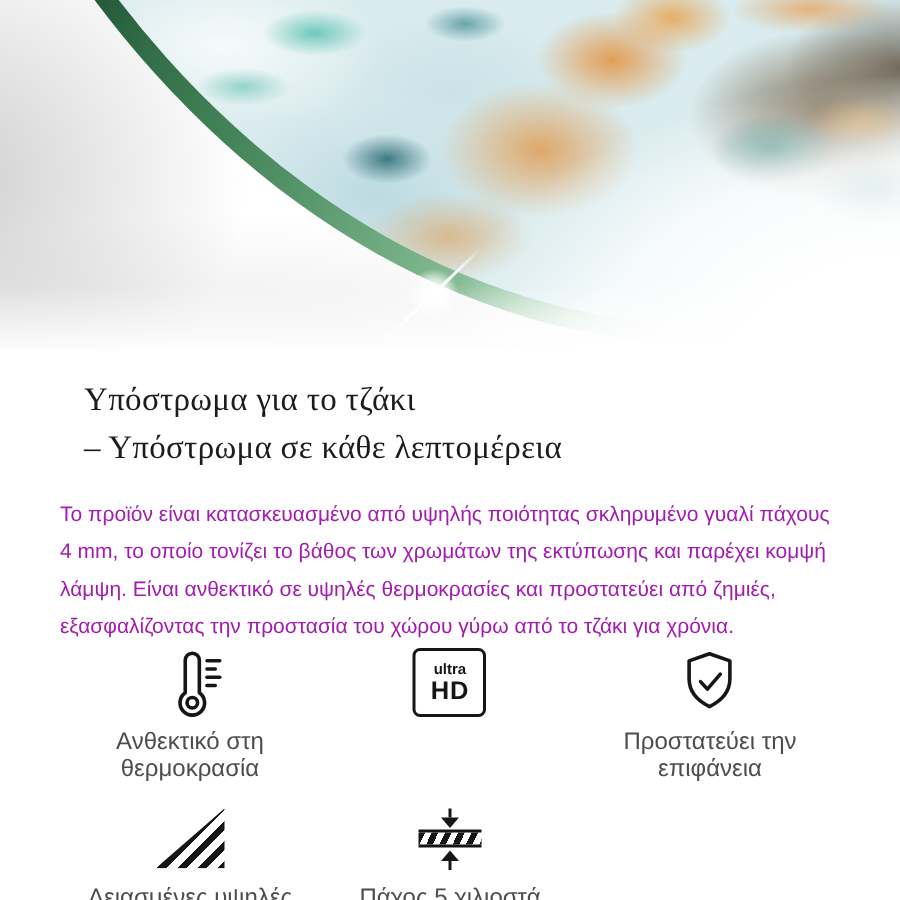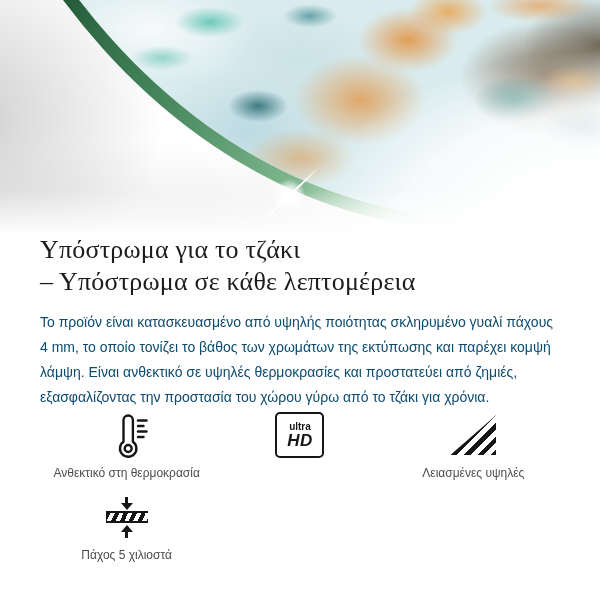--- a/index.html
+++ b/index.html
@@ -76,59 +76,59 @@
   .sparkle-ray-short {
     position: absolute; left: -17px; top: -1px; width: 34px; height: 2px;
     background: linear-gradient(90deg, rgba(255,255,255,0), #fff 35% 65%, rgba(255,255,255,0));
     transform: rotate(50deg);
   }
 
   
   .content { padding: 2px 40px 0; }
 
   .page-title {
-    margin: 0;
+    margin: 16px;
     font-family: "Liberation Serif", serif;
     font-weight: 400;
-    font-size: 26px;
+    font-size: 22px;
     line-height: 32px;
     color: #1c1c1c;
     letter-spacing: 0.2px;
   }
   .page-title span { display: block; }
 
   .description {
     margin: 12px 0 0;
     font-size: 14px;
     line-height: 25px;
-    color: #0c4a6e;
+    color: #a21caf;
   }
 
   
   .features {
     margin-top: 2px;
     display: grid;
     grid-template-columns: repeat(3, 1fr);
     row-gap: 14px;
   }
   .feature { display: flex; flex-direction: column; align-items: center; }
   .icon-box { height: 46px; display: flex; align-items: center; justify-content: center; }
-  .feature-label { margin-top: 8px; font-size: 12px; color: #4d4d4d; text-align: center; }
+  .feature-label { margin-top: 8px; font-size: 16px; color: #4d4d4d; text-align: center; }
 
   .feature svg { stroke: #161616; fill: none; stroke-width: 2.4; stroke-linecap: round; stroke-linejoin: round; }
 
   
   .uhd-box {
     width: 45px; height: 42px;
     border: 2.6px solid #161616; border-radius: 5px;
     display: flex; flex-direction: column; align-items: center; justify-content: center;
     color: #161616;
   }
   .uhd-top { font-size: 10px; line-height: 10px; font-weight: 700; }
-  .uhd-bottom { font-size: 17px; line-height: 17px; font-weight: 700; letter-spacing: 0.5px; font-style: italic; }
+  .uhd-bottom { font-size: 17px; line-height: 17px; font-weight: 700; letter-spacing: 0.5px; }
 
   
   .tri-stripes {
     width: 46px; height: 40px;
     background: repeating-linear-gradient(135deg, #161616 0 4.5px, transparent 4.5px 9.5px);
     clip-path: polygon(100% 0, 100% 100%, 0 100%);
   }
 
   
   .thick { display: flex; flex-direction: column; align-items: center; }
@@ -185,20 +185,29 @@
 
       <div class="feature">
         <span class="icon-box">
           <span class="uhd-box">
             <span class="uhd-top">ultra</span>
             <span class="uhd-bottom">HD</span>
           </span>
         </span>
       </div>
 
+      <div class="feature">
+        <span class="icon-box">
+          <svg width="48" height="48" viewBox="0 0 48 48" aria-hidden="true">
+            <path d="M24 4.8 L37.6 9.6 V21.5 c0 9.3 -6.2 14.9 -13.6 18.6 C16.6 36.4 10.4 30.8 10.4 21.5 V9.6 Z"></path>
+            <path d="M18 23.4 l4.6 5 l8.6 -10"></path>
+          </svg>
+        </span>
+        <span class="feature-label">Προστατεύει την επιφάνεια</span>
+      </div>
 
 
       <div class="feature">
         <span class="icon-box">
           <span class="tri-stripes"></span>
         </span>
         <span class="feature-label">Λειασμένες υψηλές</span>
       </div>
 
       <div class="feature">

